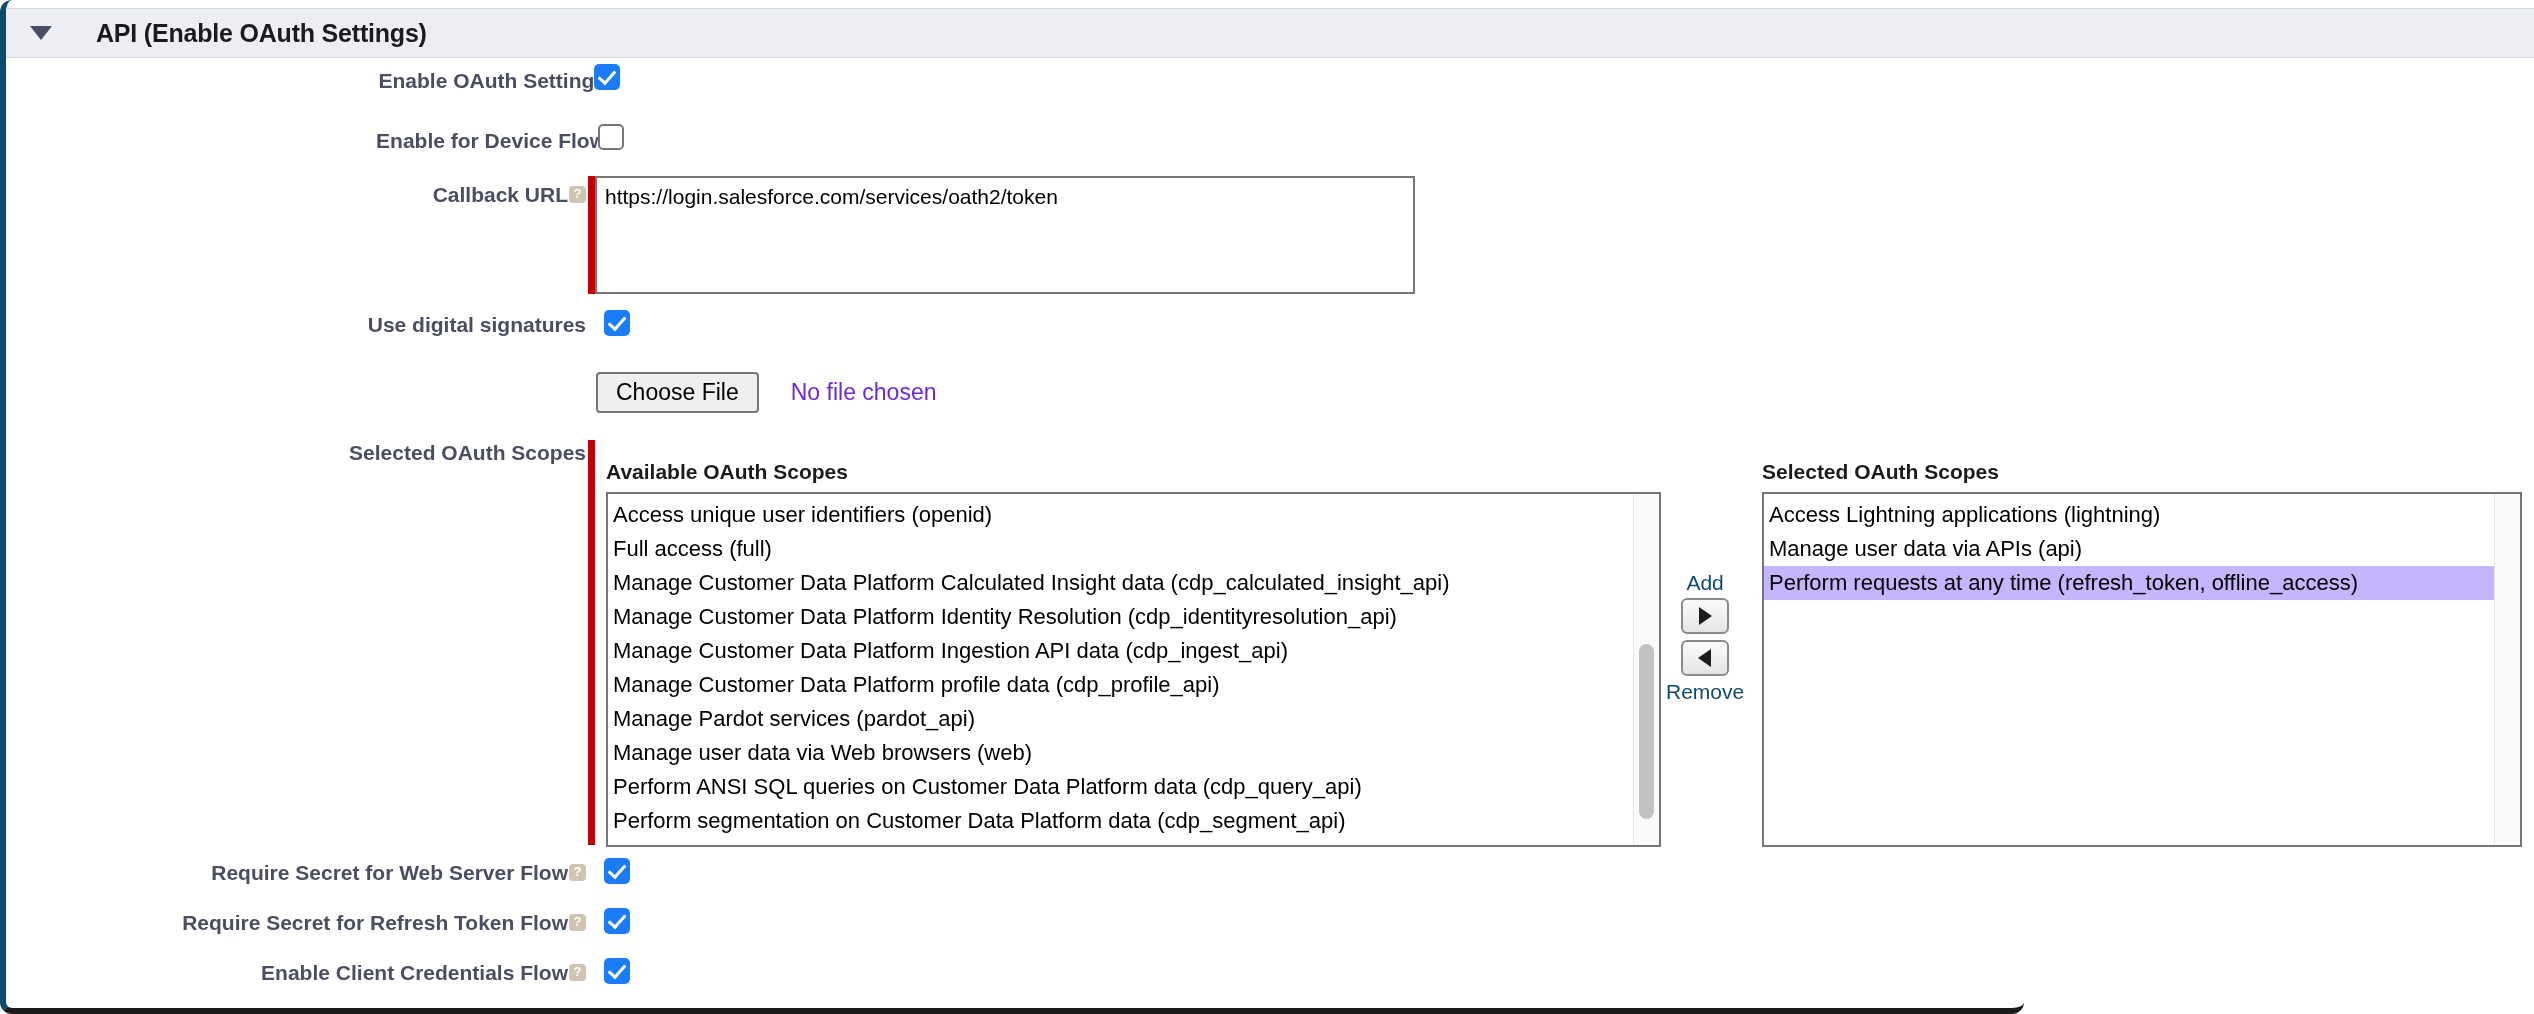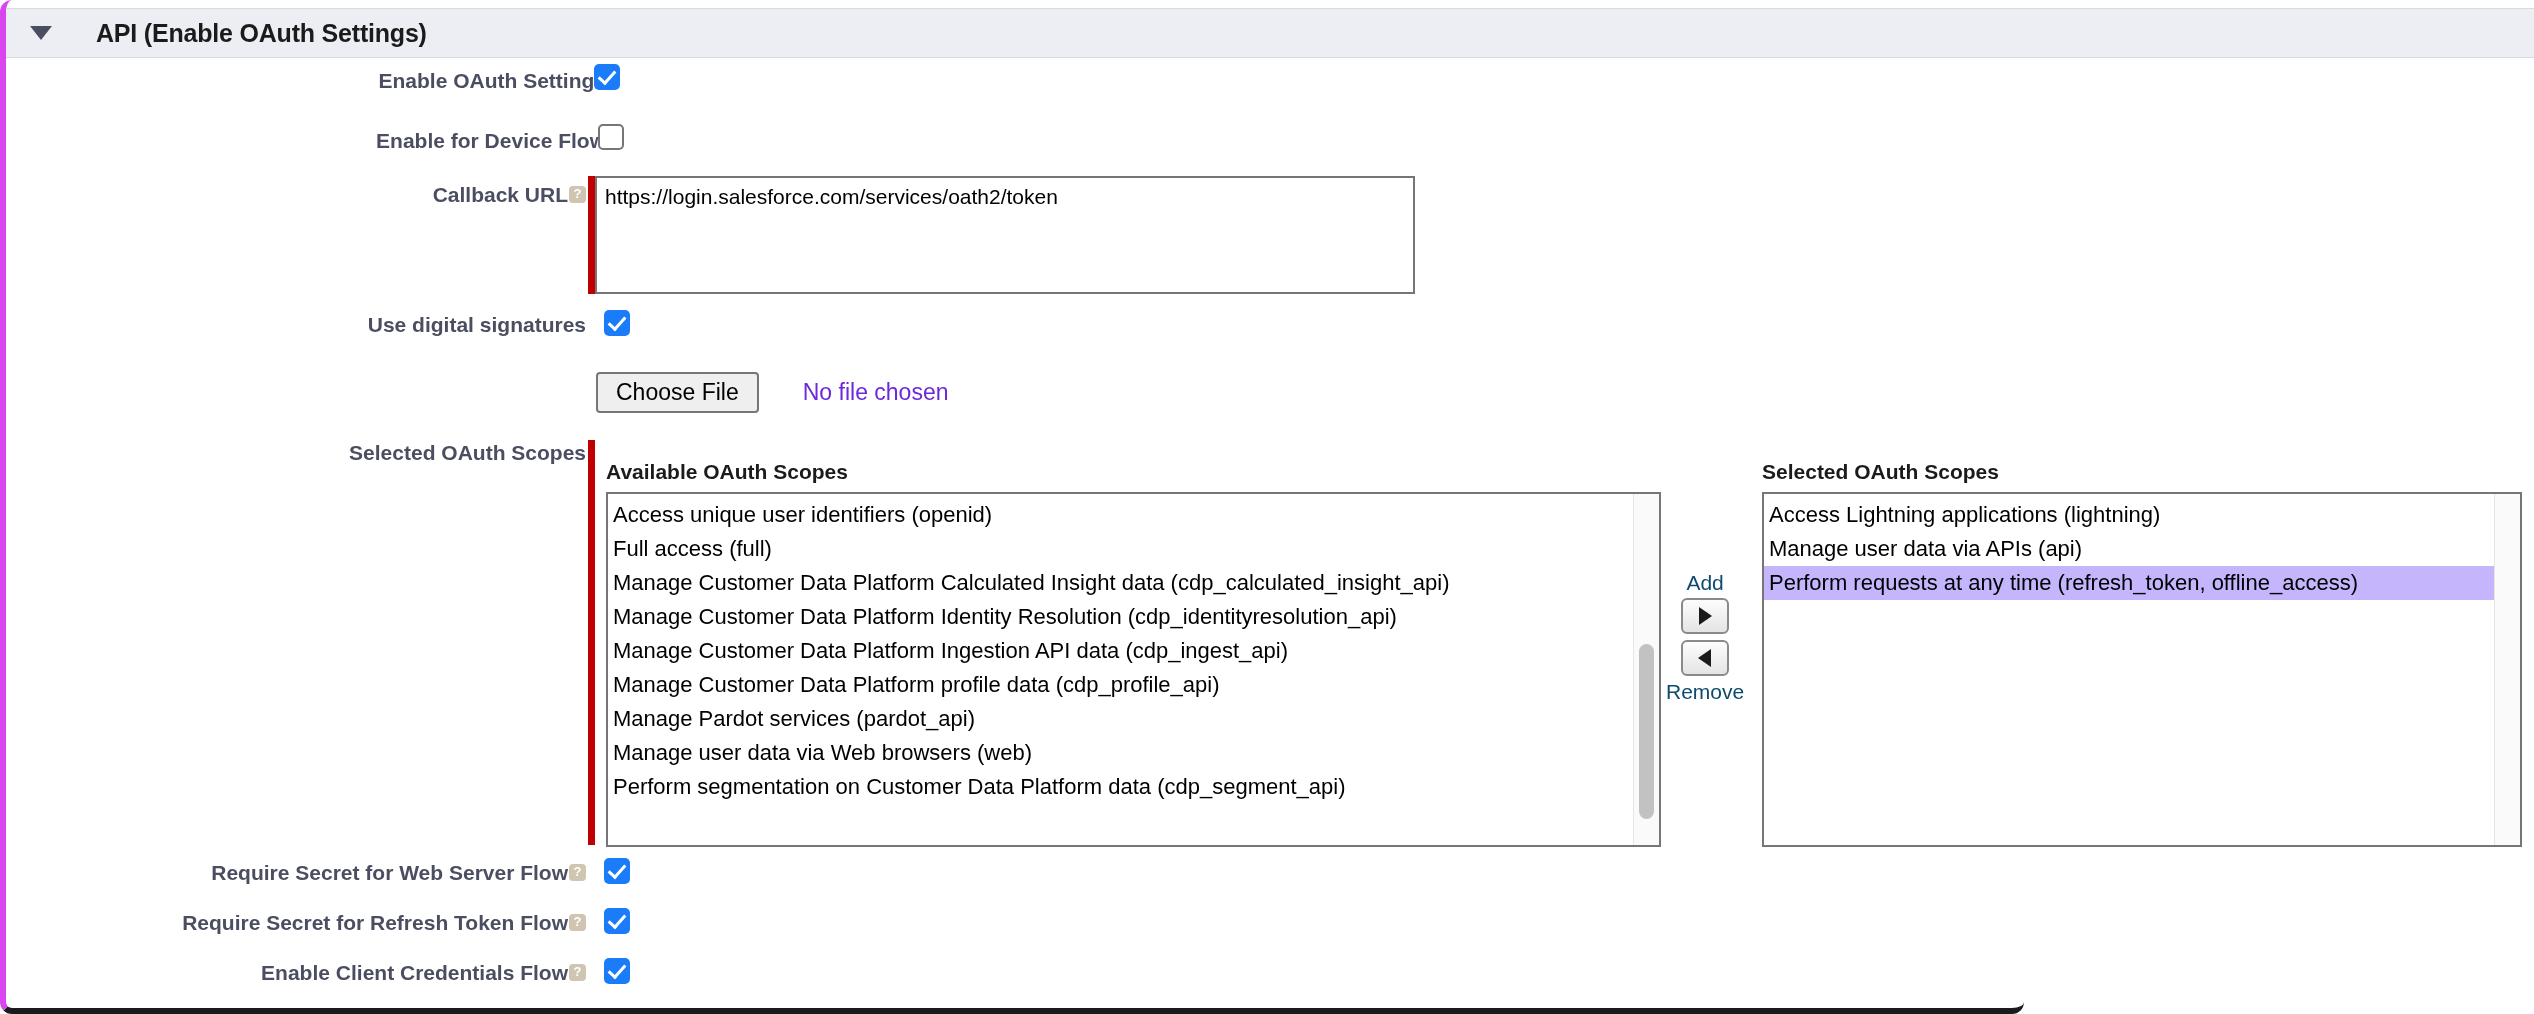--- a/index.html
+++ b/index.html
@@ -11,21 +11,21 @@
     width: 2534px;
     height: 1014px;
     font-family: "Liberation Sans", sans-serif;
     overflow: hidden;
   }
   .page {
     position: relative;
     width: 2024px;
     height: 1014px;
     box-sizing: border-box;
-    border-left: 6px solid #d946ef;
+    border-left: 6px solid #0c4a6e;
     border-bottom: 6px solid #1b1b1b;
     background: #ffffff;
     border-radius: 12px;
   }
 
   
   .section-header {
     position: absolute;
     left: 0px;
     top: 8px;
@@ -138,21 +138,21 @@
     font-size: 21px;
     color: #000000;
     padding: 6px 8px;
     resize: none;
     outline: none;
     line-height: 26px;
     overflow: hidden;
   }
 
   
-  .filerow { display: flex; align-items: center; gap: 12px; }
+  .filerow { display: flex; align-items: center; }
   .choose-file-btn {
     box-sizing: border-box;
     background: #efefef;
     border: 2px solid #767676;
     border-radius: 4px;
     font-family: "Liberation Sans", sans-serif;
     font-size: 23px;
     color: #000000;
     padding: 5px 18px;
     cursor: pointer;
@@ -301,20 +301,21 @@
   <div class="listbox" style="left:600px; top:492px; width:1055px; height:355px;">
     <div class="list-inner">
       <div class="list-opt">Access unique user identifiers (openid)</div>
       <div class="list-opt">Full access (full)</div>
       <div class="list-opt">Manage Customer Data Platform Calculated Insight data (cdp_calculated_insight_api)</div>
       <div class="list-opt">Manage Customer Data Platform Identity Resolution (cdp_identityresolution_api)</div>
       <div class="list-opt">Manage Customer Data Platform Ingestion API data (cdp_ingest_api)</div>
       <div class="list-opt">Manage Customer Data Platform profile data (cdp_profile_api)</div>
       <div class="list-opt">Manage Pardot services (pardot_api)</div>
       <div class="list-opt">Manage user data via Web browsers (web)</div>
+      <div class="list-opt">Perform ANSI SQL queries on Customer Data Platform data (cdp_query_api)</div>
       <div class="list-opt">Perform segmentation on Customer Data Platform data (cdp_segment_api)</div>
     </div>
     <div class="sbar">
       <div class="sthumb" style="top:150px; height:175px;"></div>
     </div>
   </div>
 
   <div class="addremove" style="left:1660px; top:570px;">
     <div class="ar-label">Add</div>
     <div class="ar-btn">

